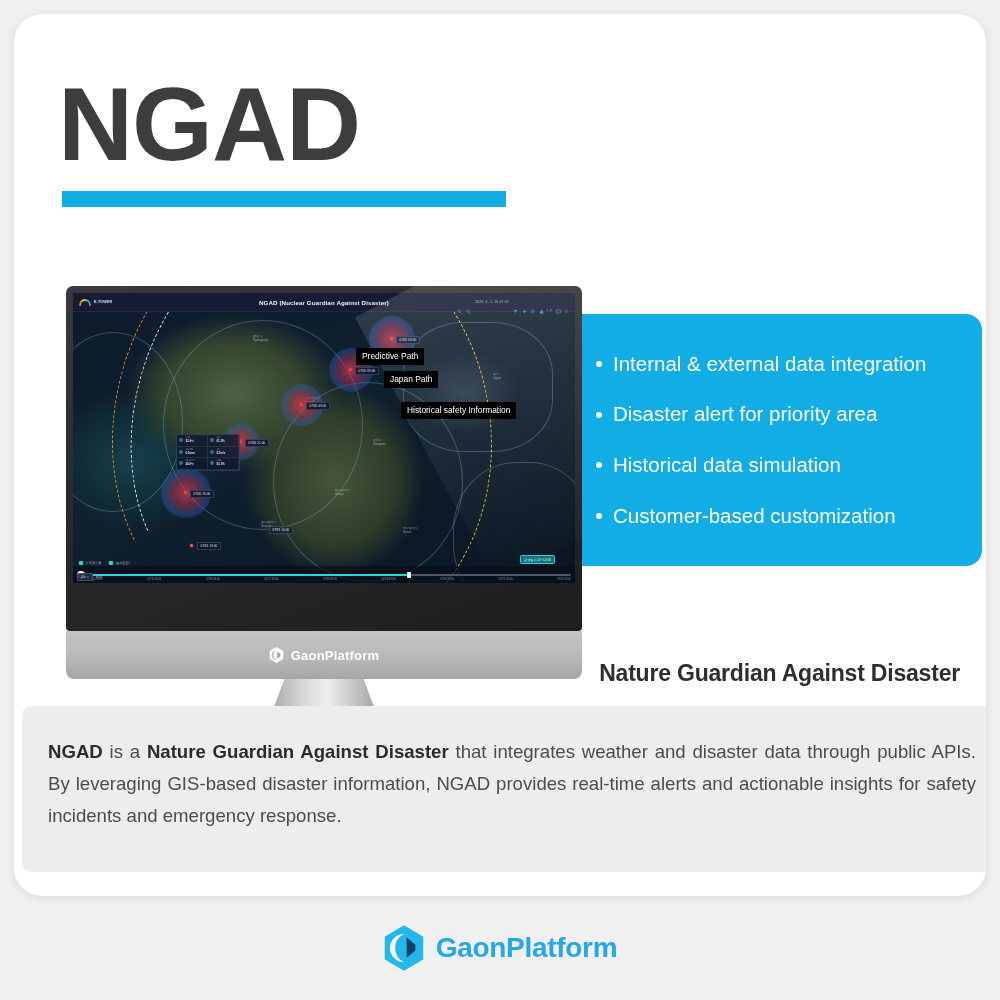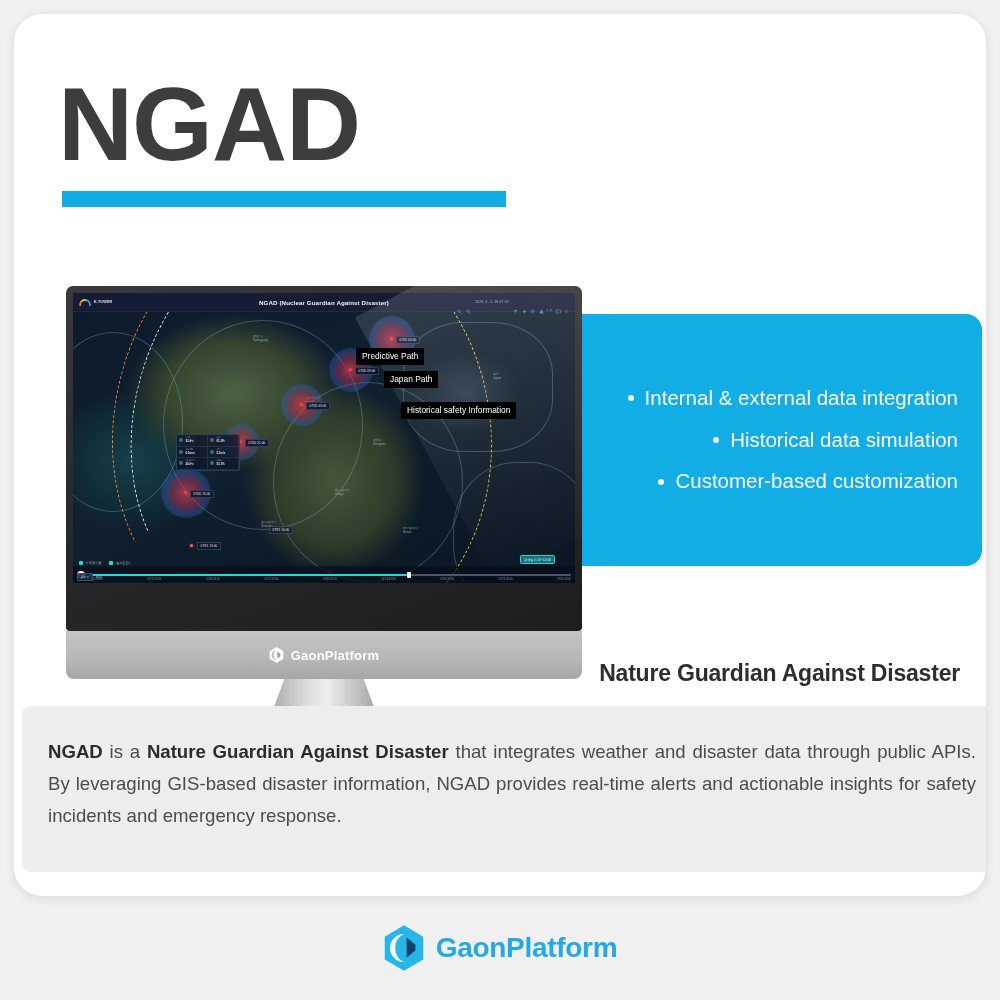--- a/index.html
+++ b/index.html
@@ -56,26 +56,25 @@
   
   .feature-panel {
     position: absolute;
     left: 560px;
     top: 300px;
     width: 408px;
     height: 252px;
     background: #11ade4;
     border-top-right-radius: 16px;
     border-bottom-right-radius: 16px;
-    padding: 24px 24px 24px 22px;
+    padding: 24px 18px 24px 22px;
     display: flex;
     flex-direction: column;
     justify-content: center;
-    gap: 17px;
-    align-items: flex-end;
+    gap: 26px;
   }
   .feature-item {
     display: flex;
     align-items: center;
     gap: 11px;
     color: #ffffff;
     font-size: 20.5px;
     line-height: 1.2;
     white-space: nowrap;
   }
@@ -475,20 +474,24 @@
 
     <div class="title-wrap">
       <div class="title">NGAD</div>
       <div class="title-rule"></div>
     </div>
 
     <div class="feature-panel">
       <div class="feature-item">
         <span class="bullet"></span>
         <span>Internal &amp; external data integration</span>
+      </div>
+      <div class="feature-item">
+        <span class="bullet"></span>
+        <span>Disaster alert for priority area</span>
       </div>
       <div class="feature-item">
         <span class="bullet"></span>
         <span>Historical data simulation</span>
       </div>
       <div class="feature-item">
         <span class="bullet"></span>
         <span>Customer-based customization</span>
       </div>
     </div>

